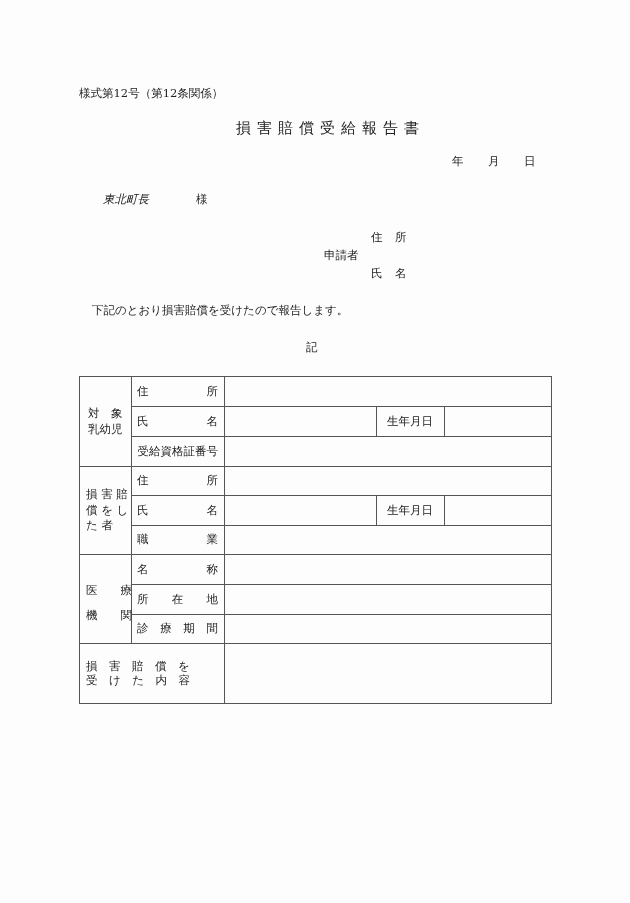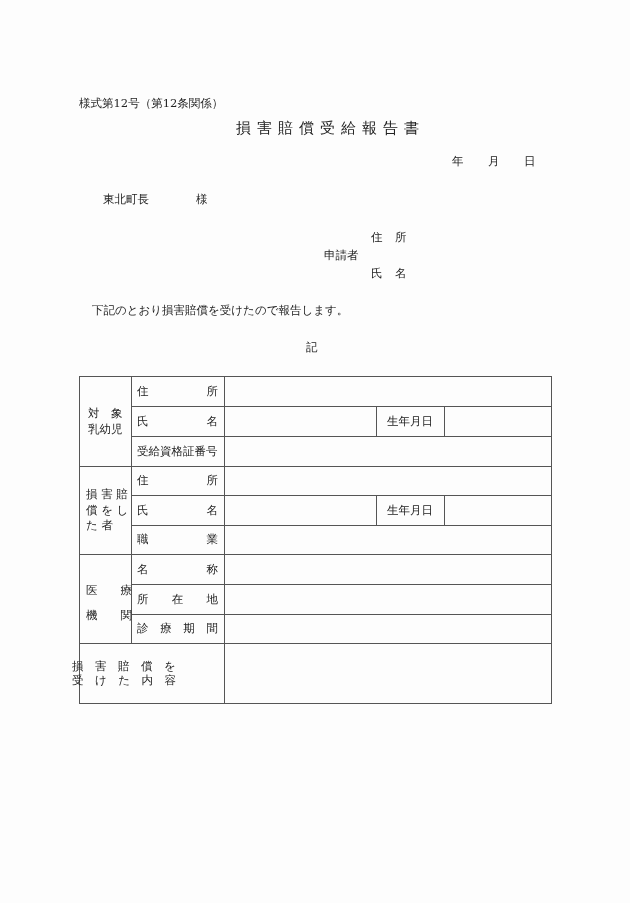--- a/index.html
+++ b/index.html
@@ -9,30 +9,30 @@
   .title{letter-spacing:6px;font-size:15px;}
   .vline,.hline{position:absolute;background:#555;}
   .cell{position:absolute;display:flex;align-items:center;box-sizing:border-box;}
   .spread{justify-content:space-between;padding:0 6px;}
   .spread span{display:inline-block;}
   .grpcell{position:absolute;box-sizing:border-box;line-height:1.35;}
 </style>
 </head>
 <body>
 
-<div class="abs" style="left:79px;top:98px;">様式第12号（第12条関係）</div>
+<div class="abs" style="left:79px;top:88px;">様式第12号（第12条関係）</div>
 <div class="abs title" style="left:236px;top:121px;">損害賠償受給報告書</div>
 
 <div>
   <span class="abs" style="left:452px;top:156px;">年</span>
   <span class="abs" style="left:488px;top:156px;">月</span>
   <span class="abs" style="left:524px;top:156px;">日</span>
 </div>
 
-<div class="abs" style="left:103px;top:194px;">東北町長</div>
+<div class="abs" style="left:103px;top:194px;font-style:italic;">東北町長</div>
 <div class="abs" style="left:196px;top:194px;">様</div>
 
 <div>
   <span class="abs" style="left:371px;top:232px;">住</span>
   <span class="abs" style="left:395px;top:232px;">所</span>
   <span class="abs" style="left:324px;top:250px;">申請者</span>
   <span class="abs" style="left:371px;top:268px;">氏</span>
   <span class="abs" style="left:395px;top:268px;">名</span>
 </div>
 
@@ -71,34 +71,34 @@
   </div>
   <div class="grpcell" style="left:86px;top:487px;">
     <div>損 害 賠</div>
     <div>償 を し</div>
     <div>た 者</div>
   </div>
   <div class="grpcell" style="left:86px;top:578px;line-height:2.2;">
     <div>医　　療</div>
     <div>機　　関</div>
   </div>
-  <div class="grpcell" style="left:72px;top:659px;line-height:1.25;">
+  <div class="grpcell" style="left:86px;top:659px;line-height:1.25;">
     <div>損　害　賠　償　を</div>
     <div>受　け　た　内　容</div>
   </div>
 
   <div class="cell spread" style="left:131px;top:376px;width:93px;height:30px;">
     <span>住</span>
       <span>所</span>
   </div>
   <div class="cell spread" style="left:131px;top:406px;width:93px;height:30px;">
     <span>氏</span>
       <span>名</span>
   </div>
-  <div class="cell spread" style="left:131px;top:436px;width:93px;height:30px;">
+  <div class="cell spread" style="left:131px;top:436px;width:93px;height:30px;justify-content:flex-end;">
     <span>受給資格証番号</span>
   </div>
   <div class="cell spread" style="left:131px;top:466px;width:93px;height:29px;">
     <span>住</span>
       <span>所</span>
   </div>
   <div class="cell spread" style="left:131px;top:495px;width:93px;height:30px;">
     <span>氏</span>
       <span>名</span>
   </div>

